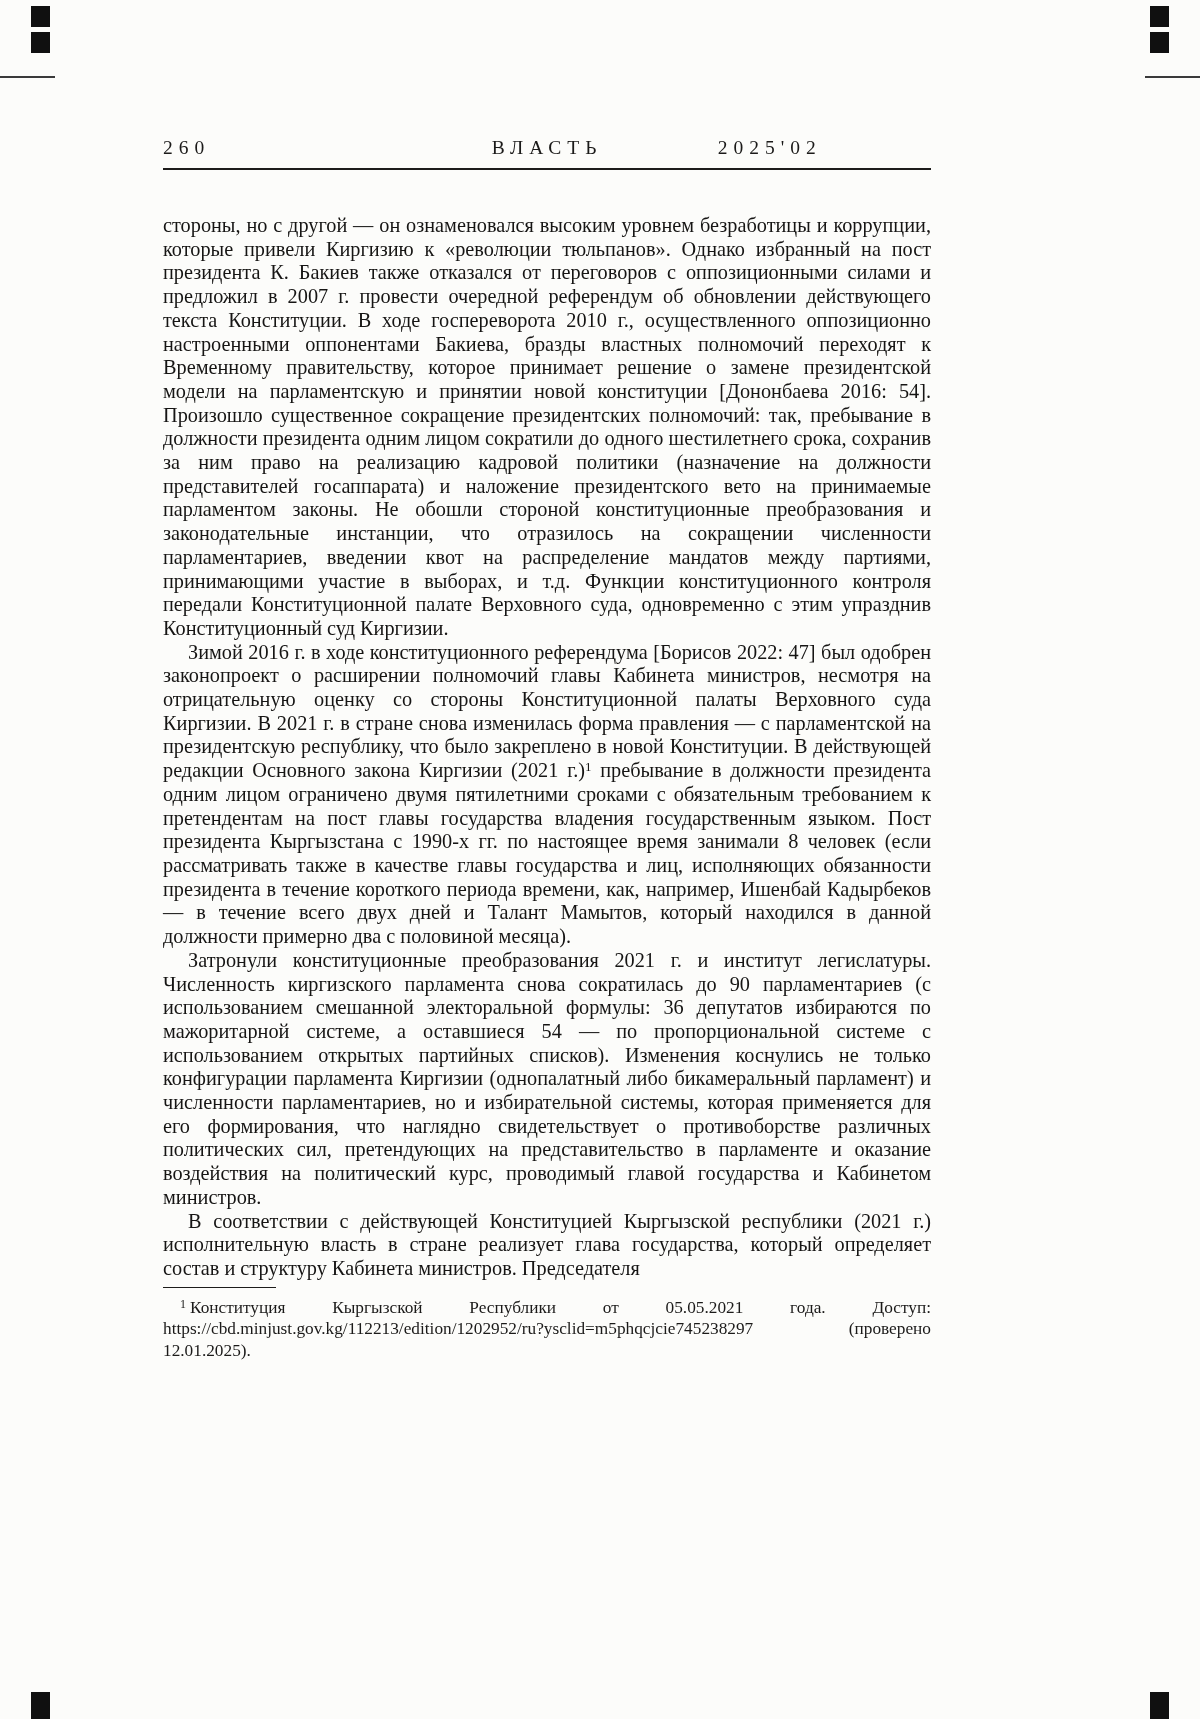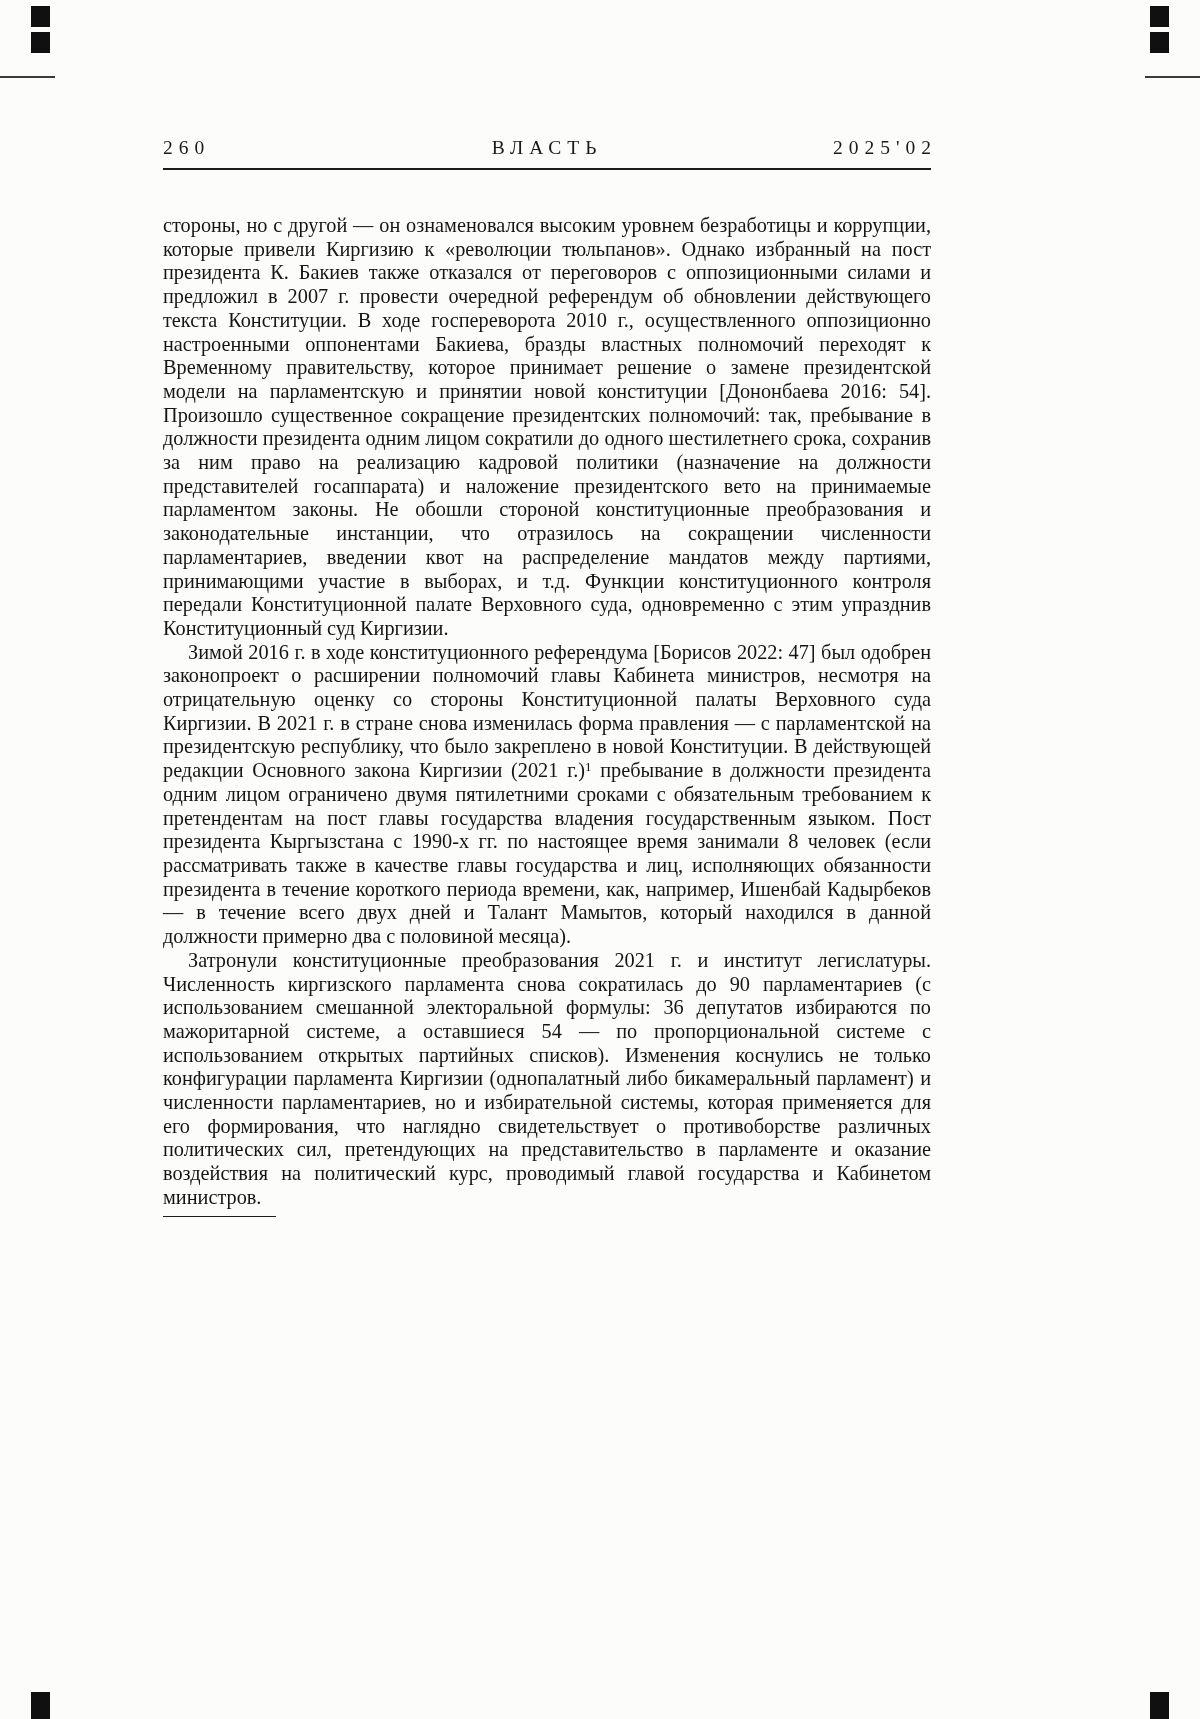--- a/index.html
+++ b/index.html
@@ -37,21 +37,21 @@
   .running-header {
     display: grid;
     grid-template-columns: 1fr auto 1fr;
     align-items: baseline;
     font-size: 19.5px;
     letter-spacing: 6px;
     color: #1b1a19;
   }
   .running-header .hl { text-align: left; }
   .running-header .hc { text-align: left; }
-  .running-header .hr { text-align: right; margin-right: -6px; }
+  .running-header .hr { text-align: center; margin-right: -6px; }
 
   .header-rule {
     border: 0;
     border-top: 2.2px solid #1d1c1b;
     margin: 9px 0 0 0;
   }
 
   .article {
     margin-top: 44px;
     font-size: 20.3px;
@@ -119,21 +119,29 @@
       </p>
 
       <p class="indent">
         <span>Зимой 2016 г. в ходе конституционного референдума [Борисов 2022: 47] был одобрен законопроект о расширении полномочий главы Кабинета министров, несмотря на отрицательную оценку со стороны Конституционной палаты Верховного суда Киргизии. В 2021 г. в стране снова изменилась форма правления — с парламентской на президентскую республику, что было закреплено в новой Конституции. В действующей редакции Основного закона Киргизии (2021 г.)</span><sup>1</sup><span> пребывание в должности президента одним лицом ограничено двумя пятилетними сроками с обязательным требованием к претендентам на пост главы государства владения государственным языком. Пост президента Кыргызстана с 1990-х гг. по настоящее время занимали 8 человек (если рассматривать также в качестве главы государства и лиц, исполняющих обязанности президента в течение короткого периода времени, как, например, Ишенбай Кадырбеков — в течение всего двух дней и Талант Мамытов, который находился в данной должности примерно два с половиной месяца).</span>
       </p>
 
       <p class="indent">
         <span>Затронули конституционные преобразования 2021 г. и институт легислатуры. Численность киргизского парламента снова сократилась до 90 парламентариев (с использованием смешанной электоральной формулы: 36 депутатов избираются по мажоритарной системе, а оставшиеся 54 — по пропорциональной системе с использованием открытых партийных списков). Изменения коснулись не только конфигурации парламента Киргизии (однопалатный либо бикамеральный парламент) и численности парламентариев, но и избирательной системы, которая применяется для его формирования, что наглядно свидетельствует о противоборстве различных политических сил, претендующих на представительство в парламенте и оказание воздействия на политический курс, проводимый главой государства и Кабинетом министров.</span>
       </p>
 
+      <p class="indent">
+        <span>В соответствии с действующей Конституцией Кыргызской республики (2021 г.) исполнительную власть в стране реализует глава государства, который определяет состав и структуру Кабинета министров. Председателя</span>
+      </p>
 
     </main>
 
     <hr class="footnote-sep">
 
+    <div class="footnote">
+      <p>
+        <sup>1</sup><span>Конституция Кыргызской Республики от 05.05.2021 года. Доступ: https://cbd.minjust.gov.kg/112213/edition/1202952/ru?ysclid=m5phqcjcie745238297 (проверено 12.01.2025).</span>
+      </p>
+    </div>
 
   </div>
 
 </div>
 
 </body></html>

